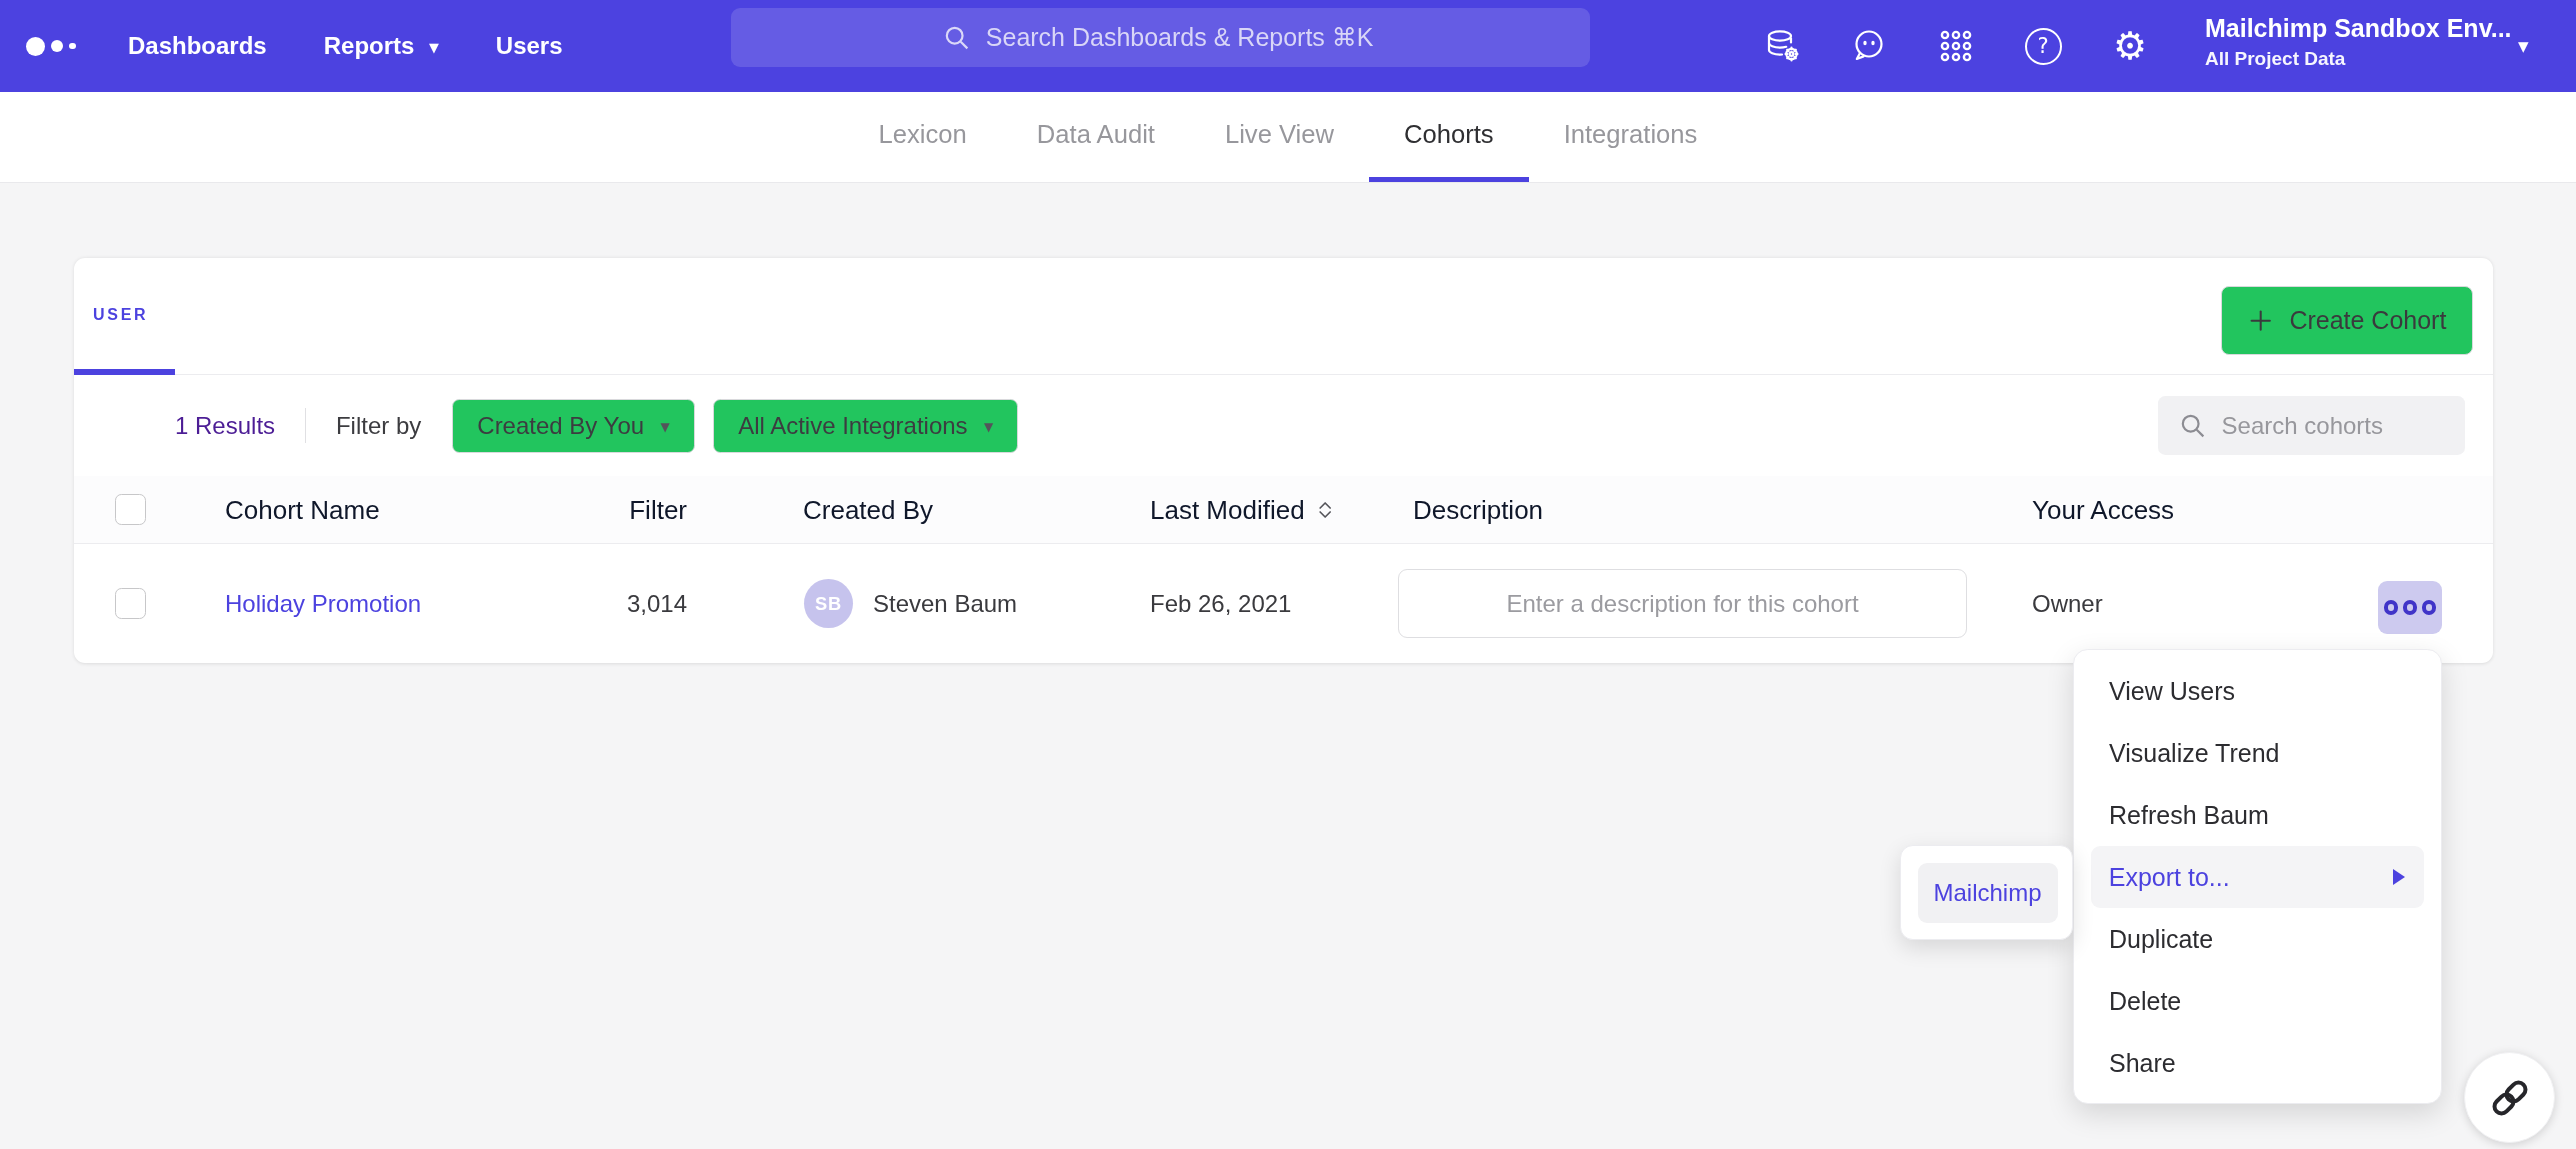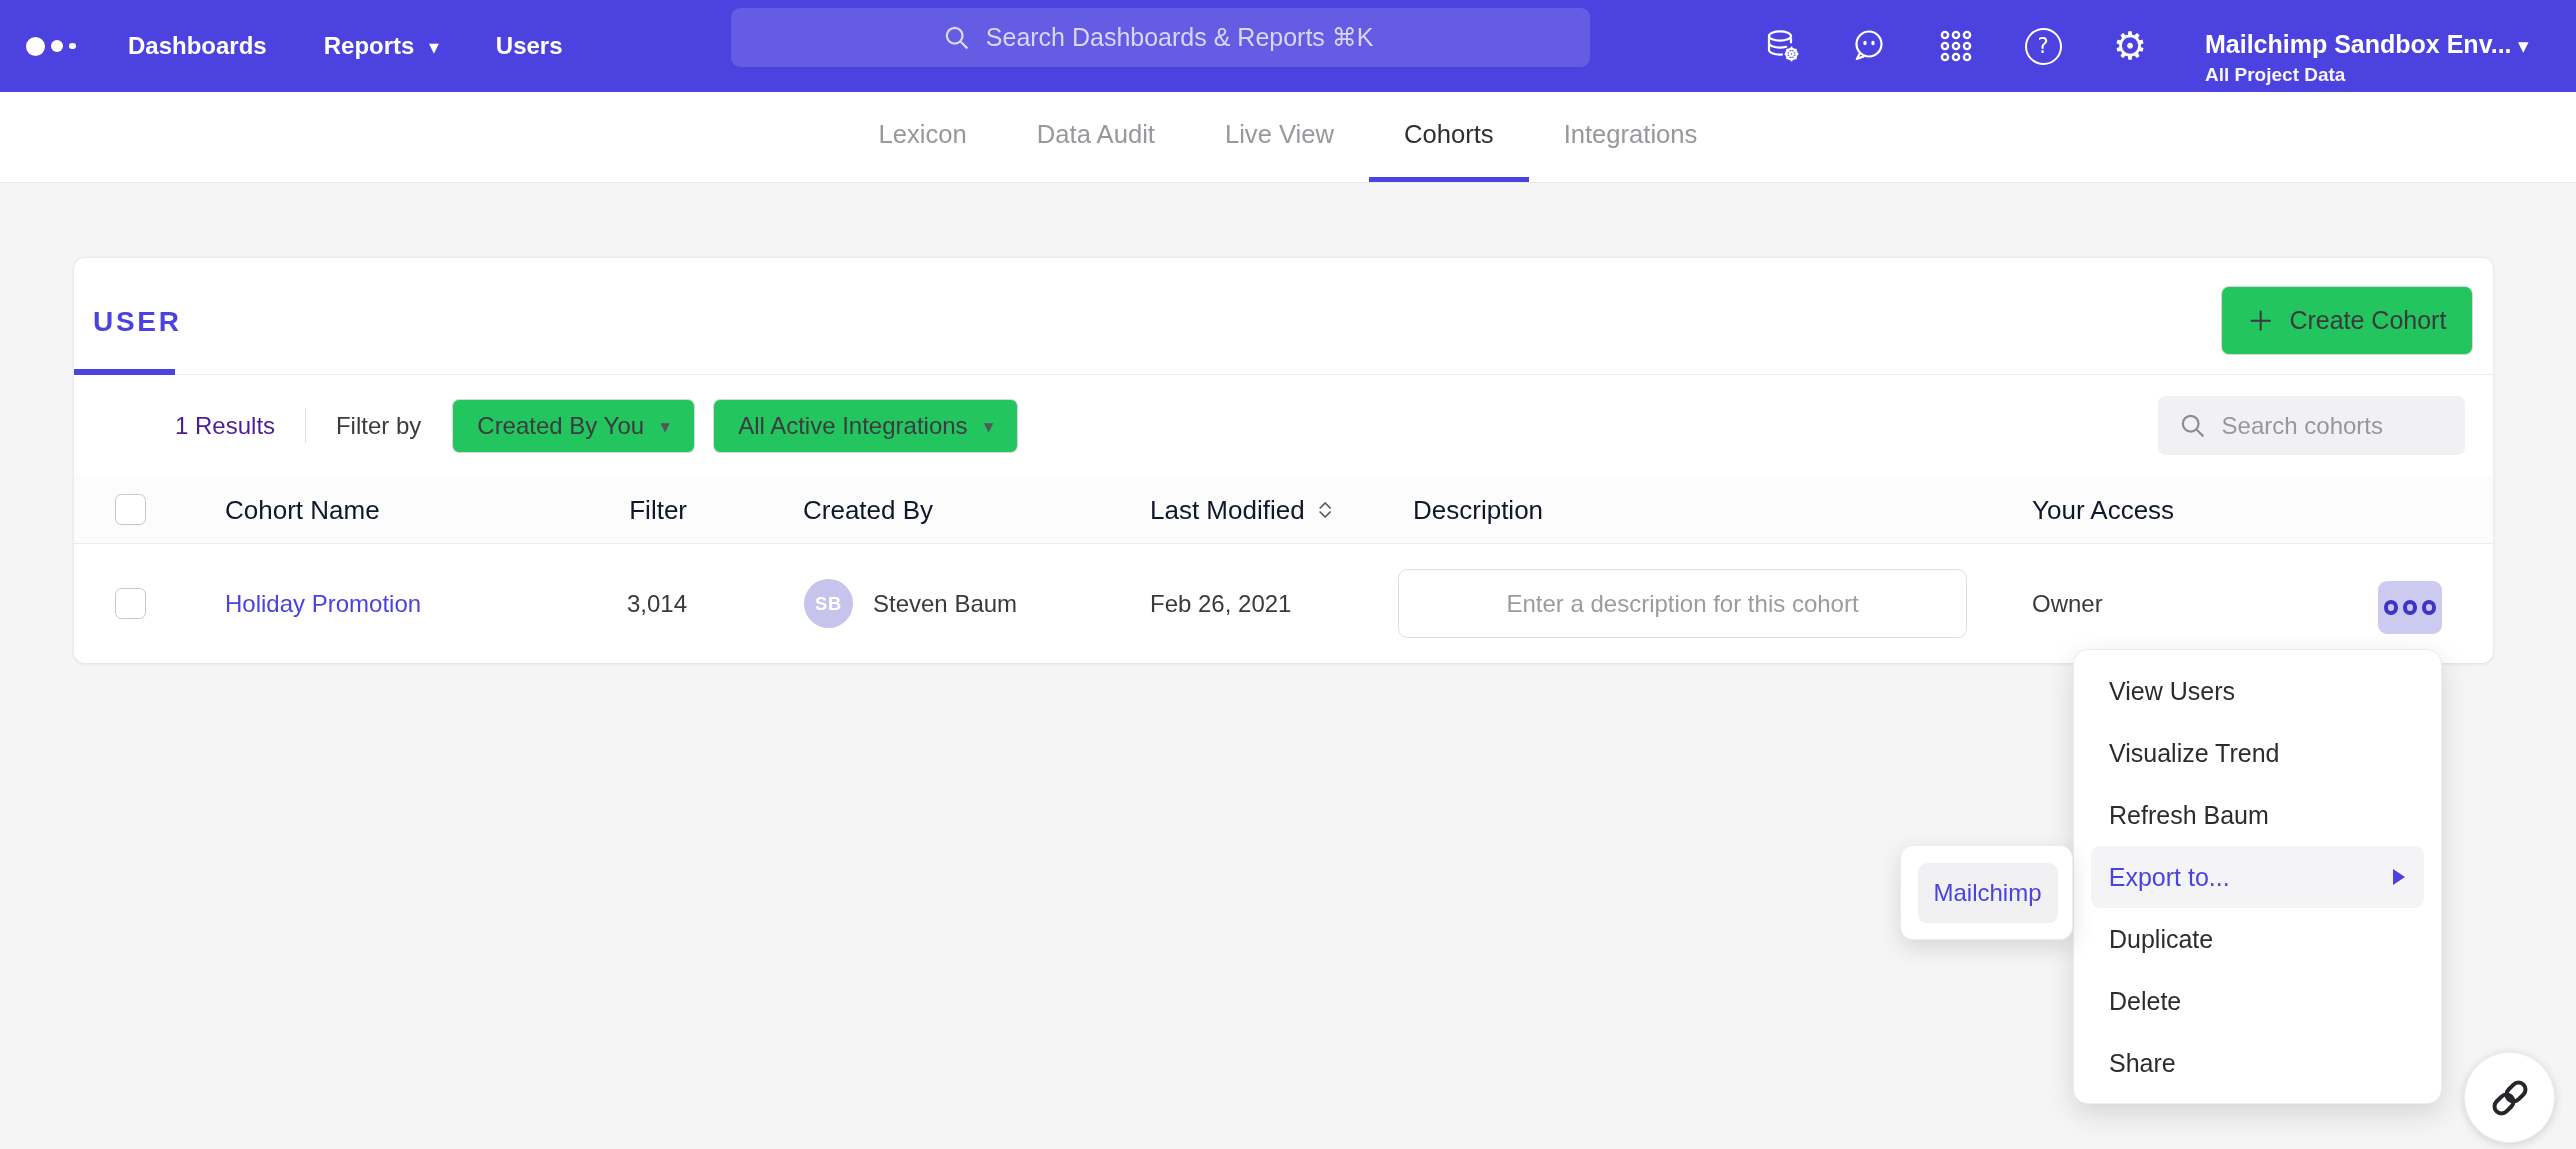--- a/index.html
+++ b/index.html
@@ -17,35 +17,35 @@
   .nav-item { color:#ffffff; font-size:24px; font-weight:600; display:flex; align-items:center; gap:14.6px; cursor:pointer; }
   .caret { font-family:"DejaVu Sans",sans-serif; font-size:12.8px; color:#fff; transform:translateY(0.9px); }
   #nav-search { position:absolute; left:731px; top:8.2px; width:859px; height:59px; background:rgba(255,255,255,0.14); border-radius:9.1px; display:flex; align-items:center; justify-content:center; gap:14.6px; }
   #nav-search svg { stroke:#dbd8f8; }
   #nav-search input { width:393px; background:transparent; border:none; outline:none; font-size:25px; color:#fff; font-family:"Liberation Sans","DejaVu Sans",sans-serif; }
   #nav-search input::placeholder { color:#d9d6f7; opacity:1; }
   #nav-icons { position:absolute; left:1762px; top:0; height:92px; display:flex; align-items:center; gap:47px; }
   .nav-icon-btn { width:40px; height:40px; display:flex; align-items:center; justify-content:center; cursor:pointer; position:relative; }
   .help-circle { width:37px; height:37px; border:2.3px solid #fff; border-radius:50%; display:flex; align-items:center; justify-content:center; color:#fff; font-size:21px; font-weight:500; }
   .gear-glyph { font-size:38px; color:#fff; line-height:1; }
-  #project { position:absolute; left:2205px; top:30px; }
+  #project { position:absolute; left:2205px; top:14px; }
   #project .pname { color:#fff; font-size:25px; font-weight:700; }
   #project .psub  { color:rgba(255,255,255,0.95); font-size:19px; font-weight:700; margin-top:4.6px; }
   #project-caret { position:absolute; left:2518px; top:37px; font-size:13.7px; }
 
   
   #tabsbar { position:absolute; left:0; top:92px; width:2576px; height:91px; background:#fff; border-bottom:0.9px solid #e9e9ec; display:flex; justify-content:center; z-index:9; }
   .tab { height:100%; padding:0 35px; display:flex; align-items:center; font-size:25.6px; color:#97979c; border-bottom:5.5px solid transparent; cursor:pointer; }
   .tab.active { color:#2f2f32; font-weight:500; border-bottom-color:#4c42df; }
 
   
   #card { position:absolute; left:74px; top:258px; width:2419px; height:405px; background:#fff; border-radius:11px; box-shadow:0 0.9px 3.7px rgba(0,0,0,0.10); z-index:5; }
   #card-head { position:relative; height:117px; border-bottom:0.9px solid #ececef; }
   #user-tab { position:absolute; left:0; top:0; height:117px; width:146px; cursor:pointer; }
-  #user-tab .lbl { position:absolute; left:19px; top:48px; font-size:28px; font-weight:700; letter-spacing:2.7px; color:#4c42df; }
+  #user-tab .lbl { position:absolute; left:19px; top:48px; font-size:16px; font-weight:700; letter-spacing:2.7px; color:#4c42df; }
   #user-underline { position:absolute; left:0; bottom:0; width:101px; height:6.4px; background:#4c42df; }
   #create-btn { position:absolute; right:20px; top:28px; height:69px; padding:0 25.6px; background:#22c55e; border:0.9px solid #d9d9dc; border-radius:8px; display:flex; align-items:center; gap:14.6px; cursor:pointer; }
   #create-btn span.lbl { font-size:25px; color:#3a3a3d; font-weight:500; }
 
   #filter-row { position:relative; height:101px; display:flex; align-items:center; padding-left:101px; }
   #results-count { font-size:24px; font-weight:500; color:#4c1d95; }
   .vdivider { width:0.9px; height:35px; background:#e0e0e3; margin:0 30px; }
   #filter-by { font-size:24px; color:#3c3c40; margin-right:31px; }
   .filter-btn { height:54px; padding:0 24px; border:0.9px solid #d9d9dc; border-radius:7.3px; background:#22c55e; display:flex; align-items:center; gap:16.5px; font-size:24px; color:#3c3c40; cursor:pointer; }
   .filter-btn .caret { color:#54545a; font-size:12px; }

